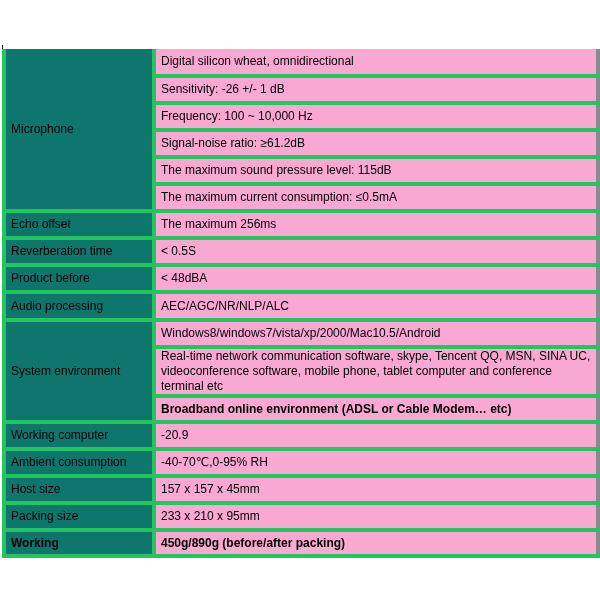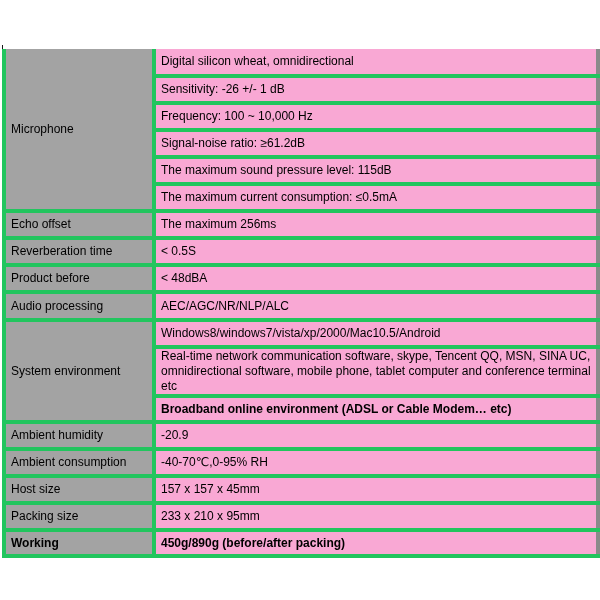--- a/index.html
+++ b/index.html
@@ -46,21 +46,21 @@
   
   table.spec tr:first-child td { border-top: none; }
   
   table.spec td.value { border-right-color: #8a8a8a; }
   col.col-label { width: 150px; }
   col.col-value { width: 444px; }
   tr.h27 { height: 27px; }
   tr.h28 { height: 28px; }
   tr.h36 { height: 36px; }
   tr.h26 { height: 26px; font-weight: bold; }
-  td.label { background: #a3a3a3; }
+  td.label { background: #0f766e; }
   td.value { background: #f9a8d4; }
 </style>
 </head>
 <body>
 
 <div class="crop-stub"></div>
 
 <div class="table-wrap">
   <table class="spec">
     <colgroup>
@@ -107,28 +107,28 @@
       <tr class="h28">
         <td class="label">Audio processing</td>
         <td class="value">AEC/AGC/NR/NLP/ALC</td>
       </tr>
 
       <tr class="h27">
         <td class="label" rowspan="3">System environment</td>
         <td class="value">Windows8/windows7/vista/xp/2000/Mac10.5/Android</td>
       </tr>
       <tr class="h36">
-        <td class="value">Real-time network communication software, skype, Tencent QQ, MSN, SINA UC, omnidirectional software, mobile phone, tablet computer and conference terminal etc</td>
+        <td class="value">Real-time network communication software, skype, Tencent QQ, MSN, SINA UC, videoconference software, mobile phone, tablet computer and conference terminal etc</td>
       </tr>
       <tr class="h26">
         <td class="value">Broadband online environment (ADSL or Cable Modem… etc)</td>
       </tr>
 
       <tr class="h27">
-        <td class="label">Ambient humidity</td>
+        <td class="label">Working computer</td>
         <td class="value">-20.9</td>
       </tr>
 
       <tr class="h27">
         <td class="label">Ambient consumption</td>
         <td class="value">-40-70℃,0-95% RH</td>
       </tr>
 
       <tr class="h27">
         <td class="label">Host size</td>

